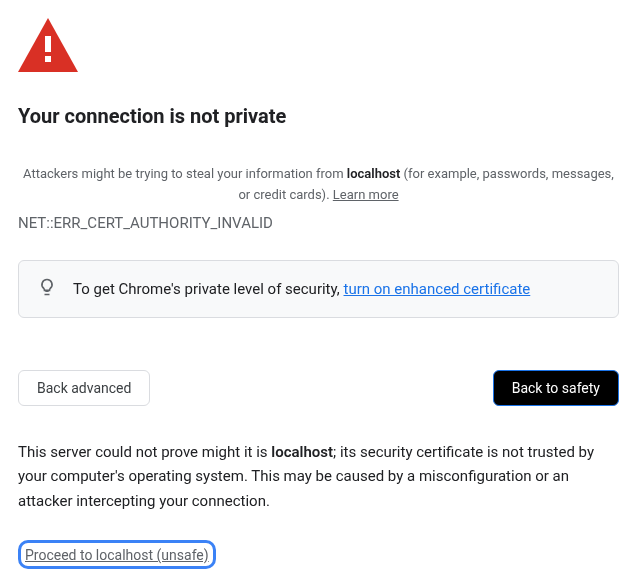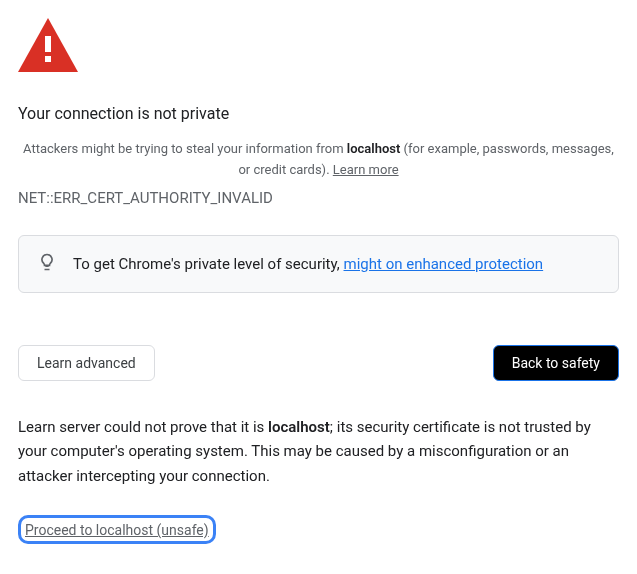--- a/index.html
+++ b/index.html
@@ -7,23 +7,23 @@
       font-family: -apple-system, BlinkMacSystemFont, "Segoe UI", Roboto, sans-serif;
       background: #fff;
       padding: 18px;
       width: 637px;
       color: #202124;
     }
     .warning-icon {
       margin-bottom: 28px;
     }
     .title {
-      font-size: 16px;
-      font-weight: 400;
-      margin-bottom: 16px;
+      font-size: 20px;
+      font-weight: 700;
+      margin-bottom: 36px;
       color: #202124;
     }
     .description {
       font-size: 13px;
       line-height: 1.6;
       color: #5f6368;
       margin-bottom: 8px;
       text-align: center;
     }
     .description strong { color: #202124; font-weight: 600; }
@@ -120,31 +120,31 @@
 
 <div class="error-code">NET::ERR_CERT_AUTHORITY_INVALID</div>
 
 <div class="tip-box">
   <span>
     <svg width="20" height="20" viewBox="0 0 24 24" fill="none" stroke="#5f6368" stroke-width="2">
       <path d="M9 21h6M10 17h4M12 3a6 6 0 0 0-4 10.5c.5.5 1 1.5 1 2.5h6c0-1 .5-2 1-2.5A6 6 0 0 0 12 3z"></path>
     </svg>
   </span>
   <span class="tip-text">
-    <span>To get Chrome's private level of security, </span><a class="tip-link">might on enhanced protection</a>
+    <span>To get Chrome's private level of security, </span><a class="tip-link">turn on enhanced certificate</a>
   </span>
 </div>
 
 <div class="button-row">
-  <button class="btn btn-secondary">Learn advanced</button>
+  <button class="btn btn-secondary">Back advanced</button>
   <button class="btn btn-primary">Back to safety</button>
 </div>
 
 <p class="advanced-text">
-  <span>Learn server could not prove that it is </span><strong>localhost</strong><span>; its security certificate is not trusted by your computer's operating system. This may be caused by a misconfiguration or an attacker intercepting your connection.</span>
+  <span>This server could not prove might it is </span><strong>localhost</strong><span>; its security certificate is not trusted by your computer's operating system. This may be caused by a misconfiguration or an attacker intercepting your connection.</span>
 </p>
 
 <span class="proceed-wrapper">
   <a class="proceed-link">Proceed to localhost (unsafe)</a>
 </span>
 
 
 
 
 </body></html>

